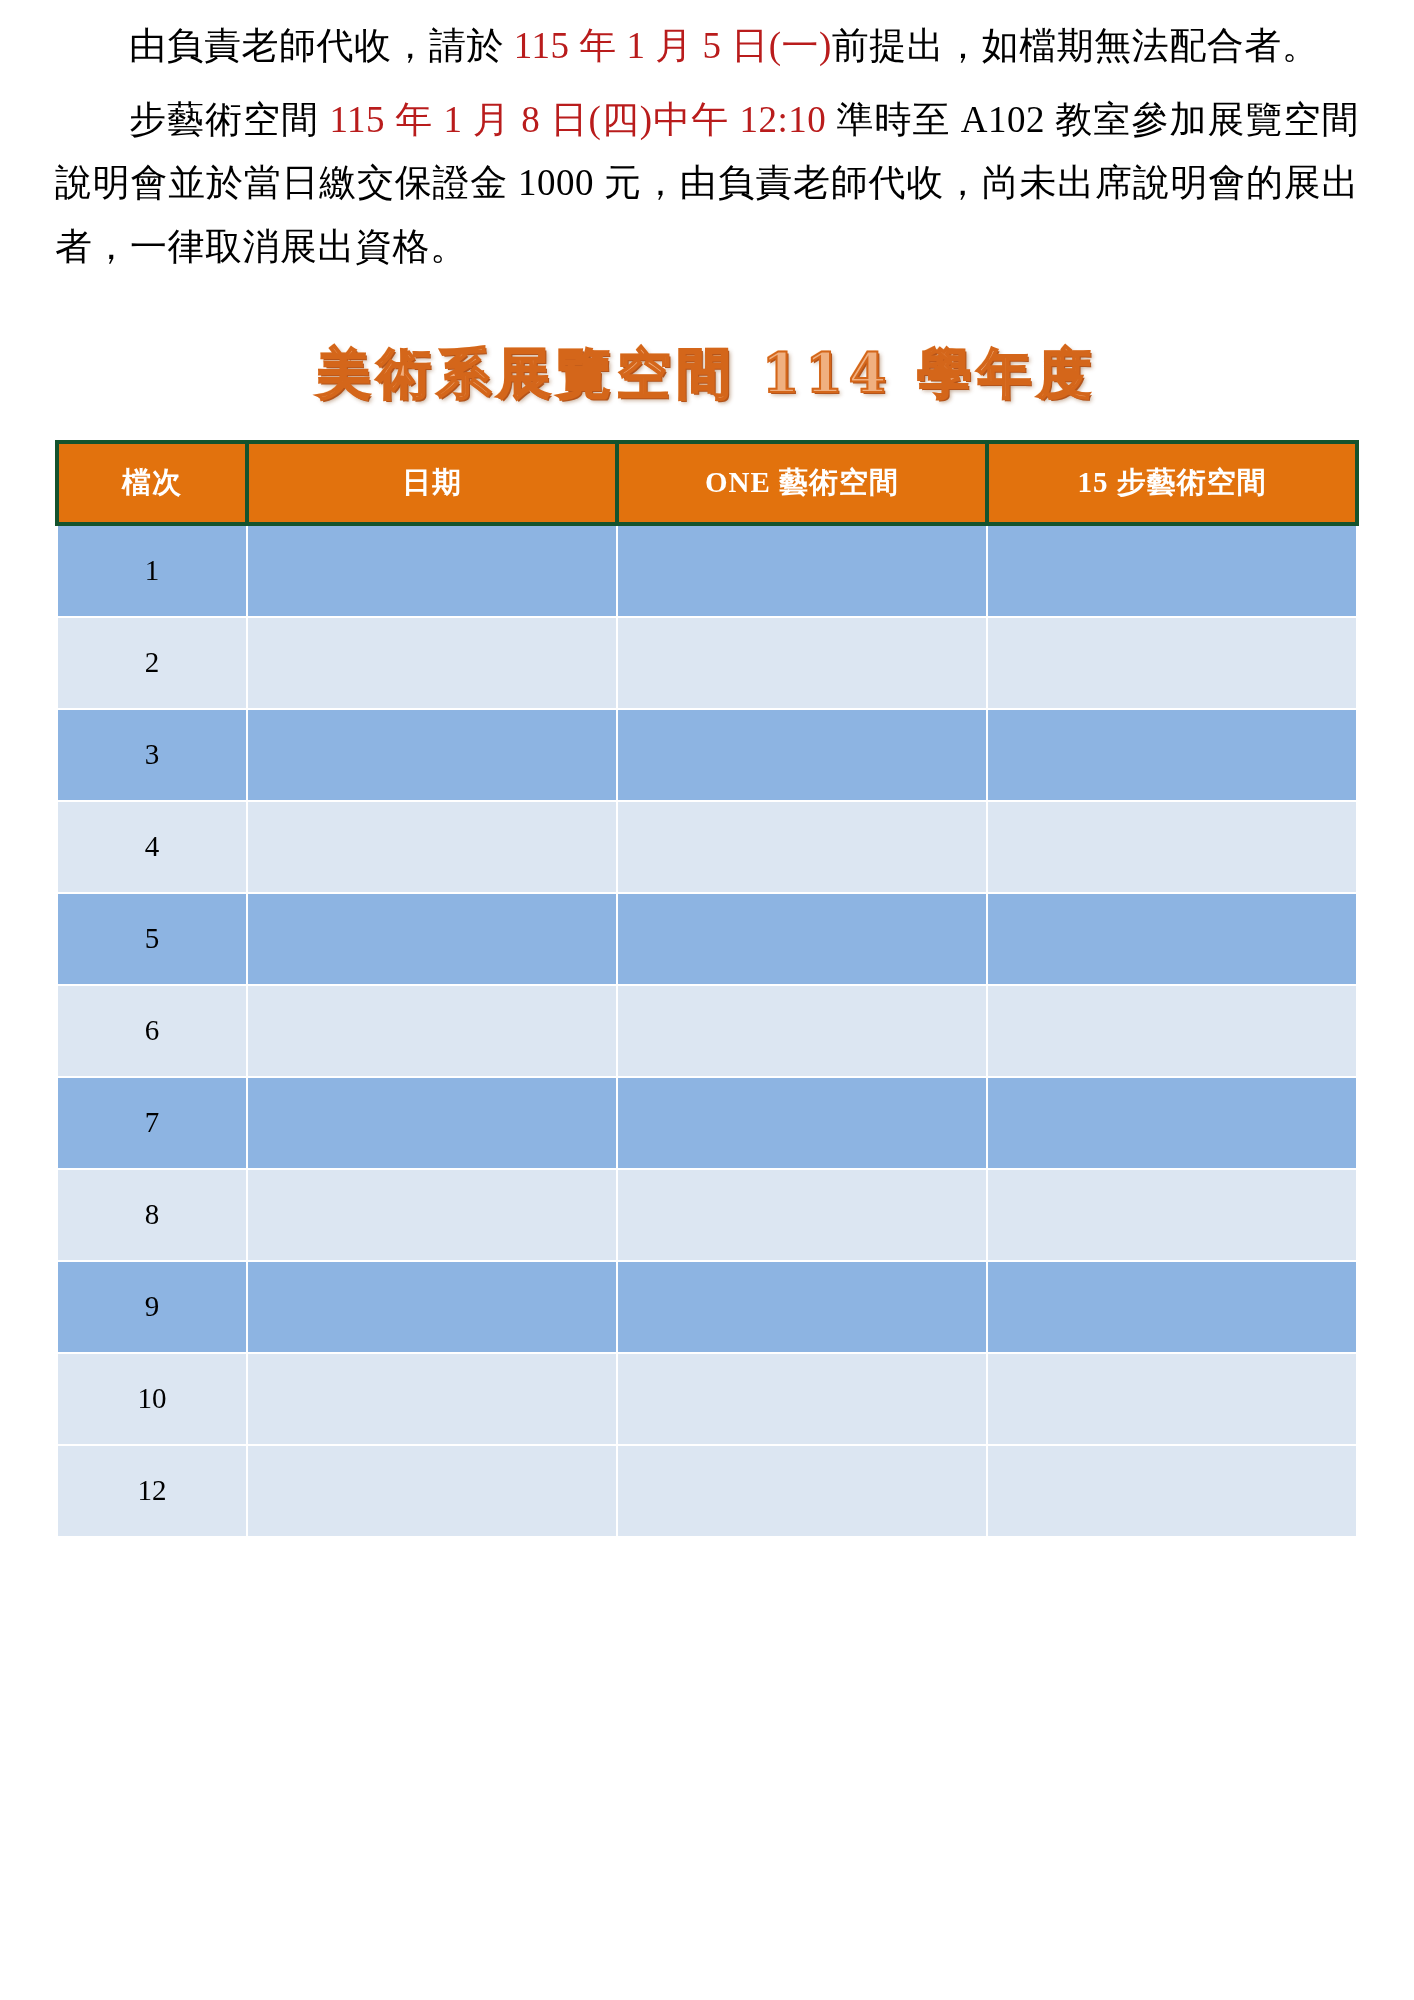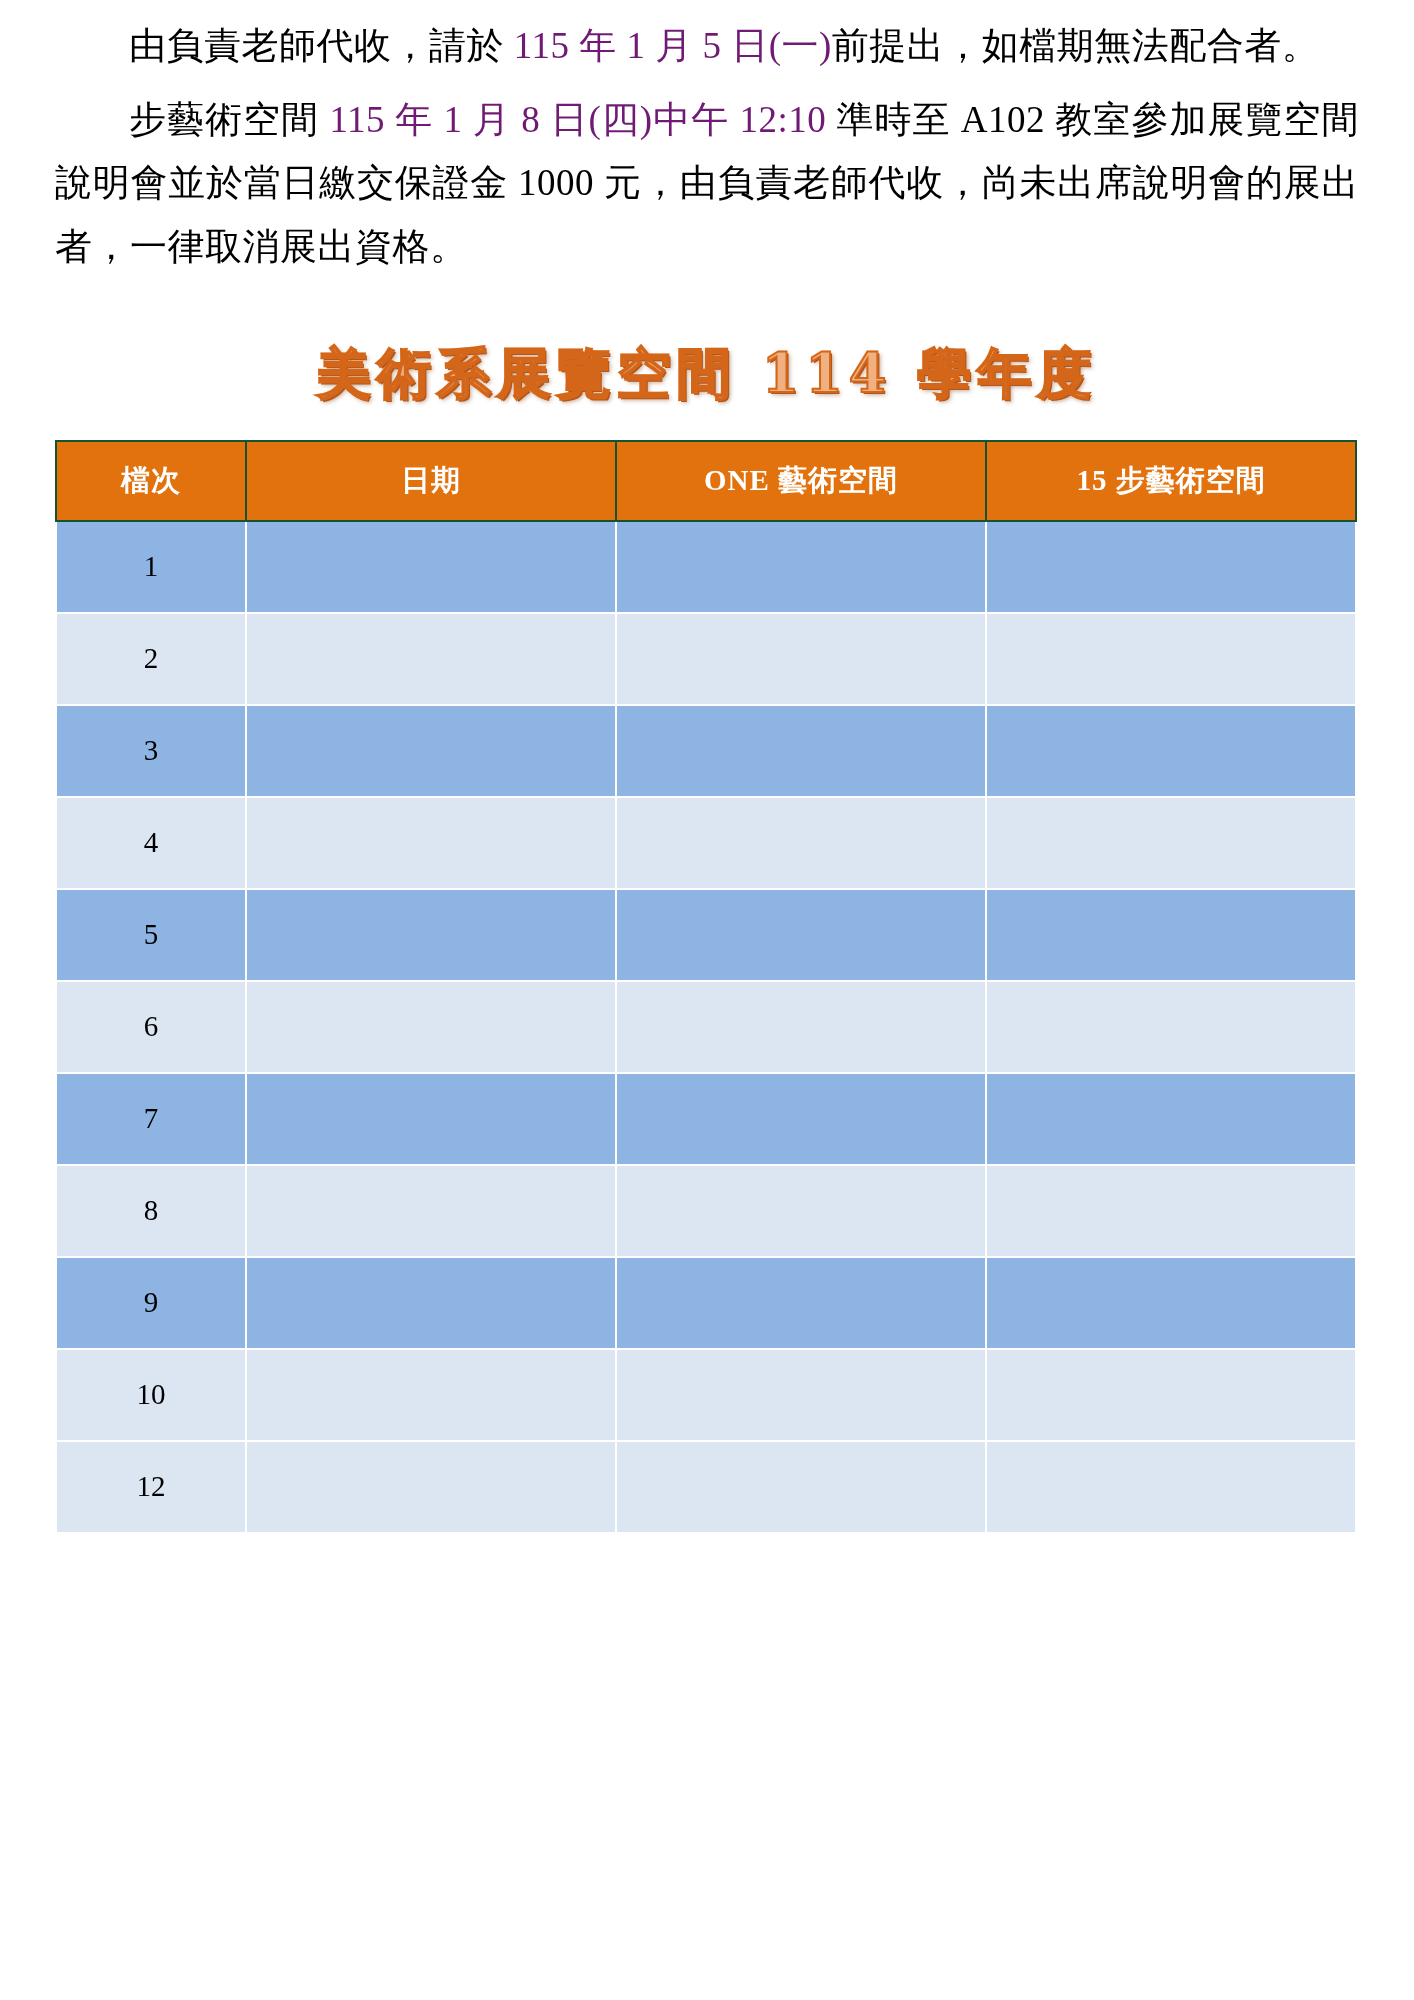--- a/index.html
+++ b/index.html
@@ -31,21 +31,21 @@
     text-indent: 74px;
     margin: 0;
   }
   .para.first {
     padding-top: 14px;
   }
   .para.second {
     padding-top: 10px;
   }
   .red {
-    color: #701a75;
+    color: #b91c1c;
     margin-top: 34px;
   }
 
   
   .heading-block {
     margin-top: 54px;
     text-align: center;
   }
   .heading-line {
     font-family: "DejaVu Serif", "Liberation Serif", serif;
@@ -72,21 +72,21 @@
   table.schedule col.c-date  { width: 370px; }
   table.schedule col.c-one   { width: 370px; }
   table.schedule col.c-steps { width: 370px; }
 
   table.schedule th {
     background: #e2720d;
     color: #ffffff;
     font-weight: bold;
     font-size: 29px;
     height: 76px;
-    border: 2px solid #14532d;
+    border: 4px solid #14532d;
     letter-spacing: 1px;
   }
   table.schedule td {
     height: 88px;
     border: 2px solid #ffffff;
     font-size: 29px;
     text-align: center;
     vertical-align: middle;
   }
   table.schedule tr.odd td {

